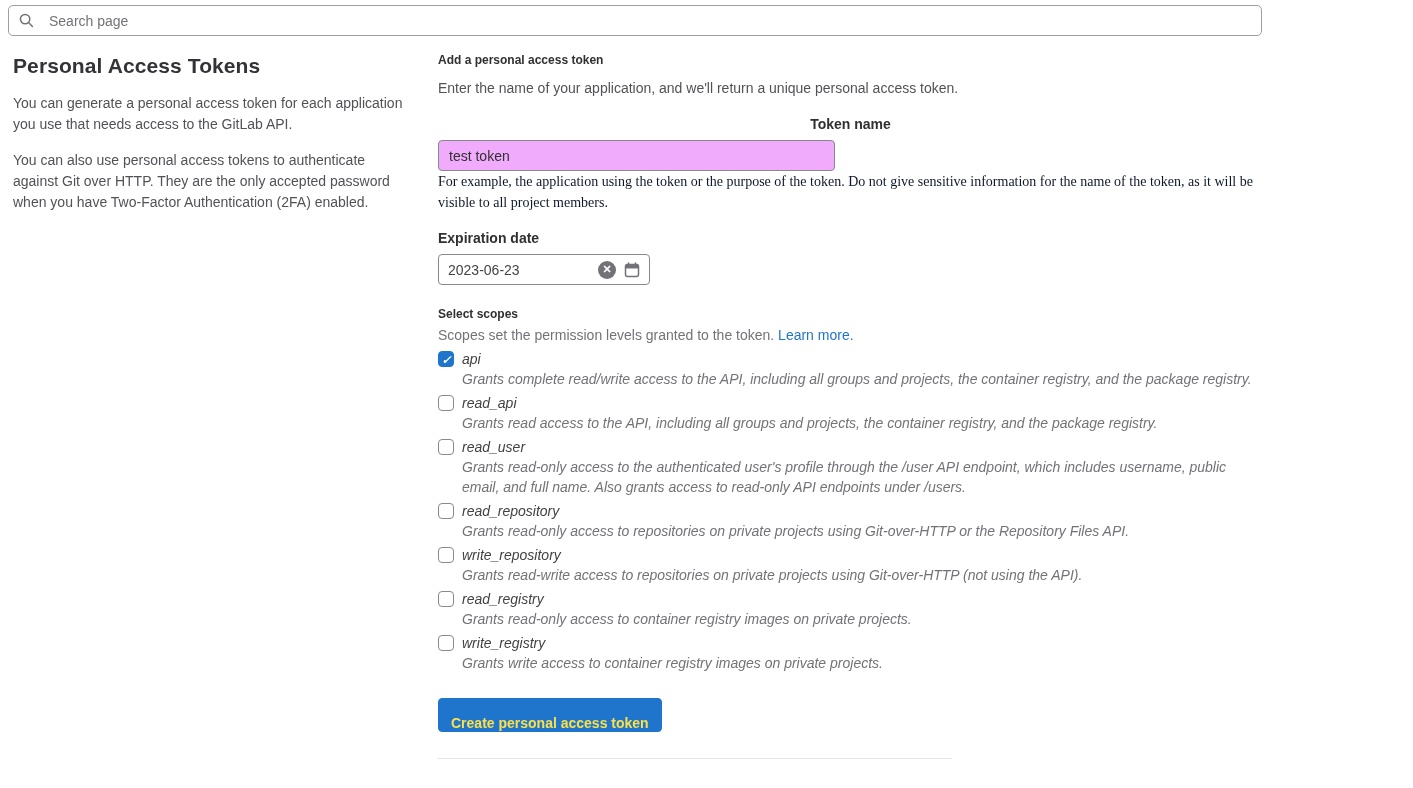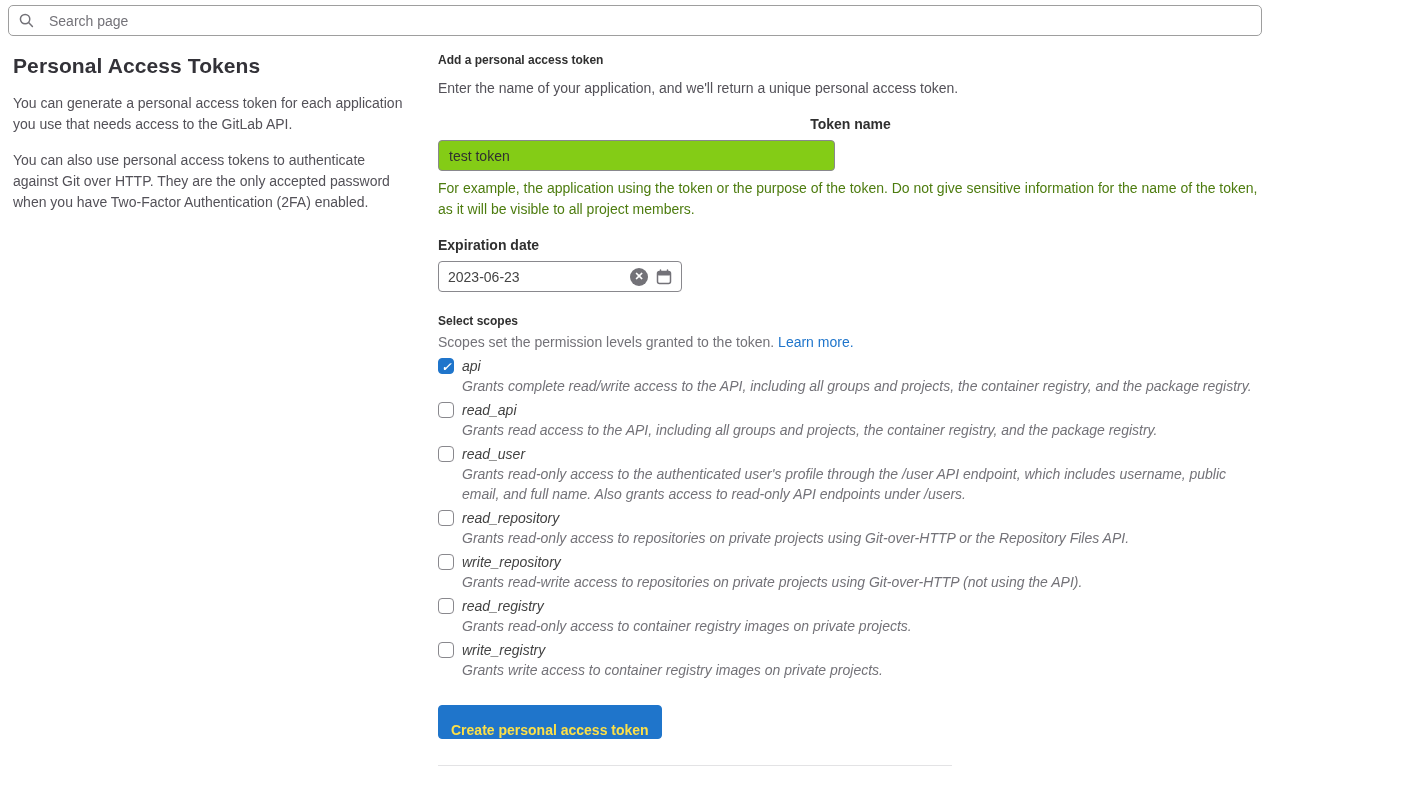--- a/index.html
+++ b/index.html
@@ -25,24 +25,24 @@
 
   .section-heading { font-size:12px; font-weight:700; color:#303030; margin-top:5px; }
   .form-desc { color:#535158; margin-top:11px; line-height:20px; }
 
   .field-label { font-weight:700; color:#303030; display:block; }
   .lbl-token { margin-top:18px;text-align:center; }
   .lbl-expire { margin-top:17px; }
 
   .text-input { margin-top:8px; width:397px; height:31px; border:1px solid #89888d;
     border-radius:4px; padding:0 10px; font-size:14px; color:#303030; outline:none;
-    font-family:"Liberation Sans", sans-serif; background:#84cc16; }
-  .help-text { color:#4d7c0f; line-height:21px; margin-top:7px; width:820px; }
+    font-family:"Liberation Sans", sans-serif; background:#f0abfc; }
+  .help-text { color:#0f172a; line-height:21px; margin-top:0; width:820px;font-family:Liberation Serif, serif; }
 
-  .date-wrap { margin-top:8px; width:244px; height:31px; border:1px solid #89888d;
+  .date-wrap { margin-top:8px; width:212px; height:31px; border:1px solid #89888d;
     border-radius:4px; display:flex; align-items:center; padding:0 9px; gap:8px; background:#fff; }
   .date-input { border:none; outline:none; flex:1; min-width:0; font-size:14px; color:#444;
     font-family:"Liberation Sans", sans-serif; background:transparent; }
   .clear-btn { width:18px; height:18px; border-radius:50%; background:#737278; color:#fff;
     display:flex; align-items:center; justify-content:center; font-size:11px; font-weight:700;
     cursor:pointer; flex:0 0 auto; line-height:1; }
   .cal-btn { flex:0 0 auto; display:flex; cursor:pointer; }
 
   .scopes-heading { margin-top:22px; }
   .scopes-desc { color:#737278; margin-top:4px; line-height:20px; }

